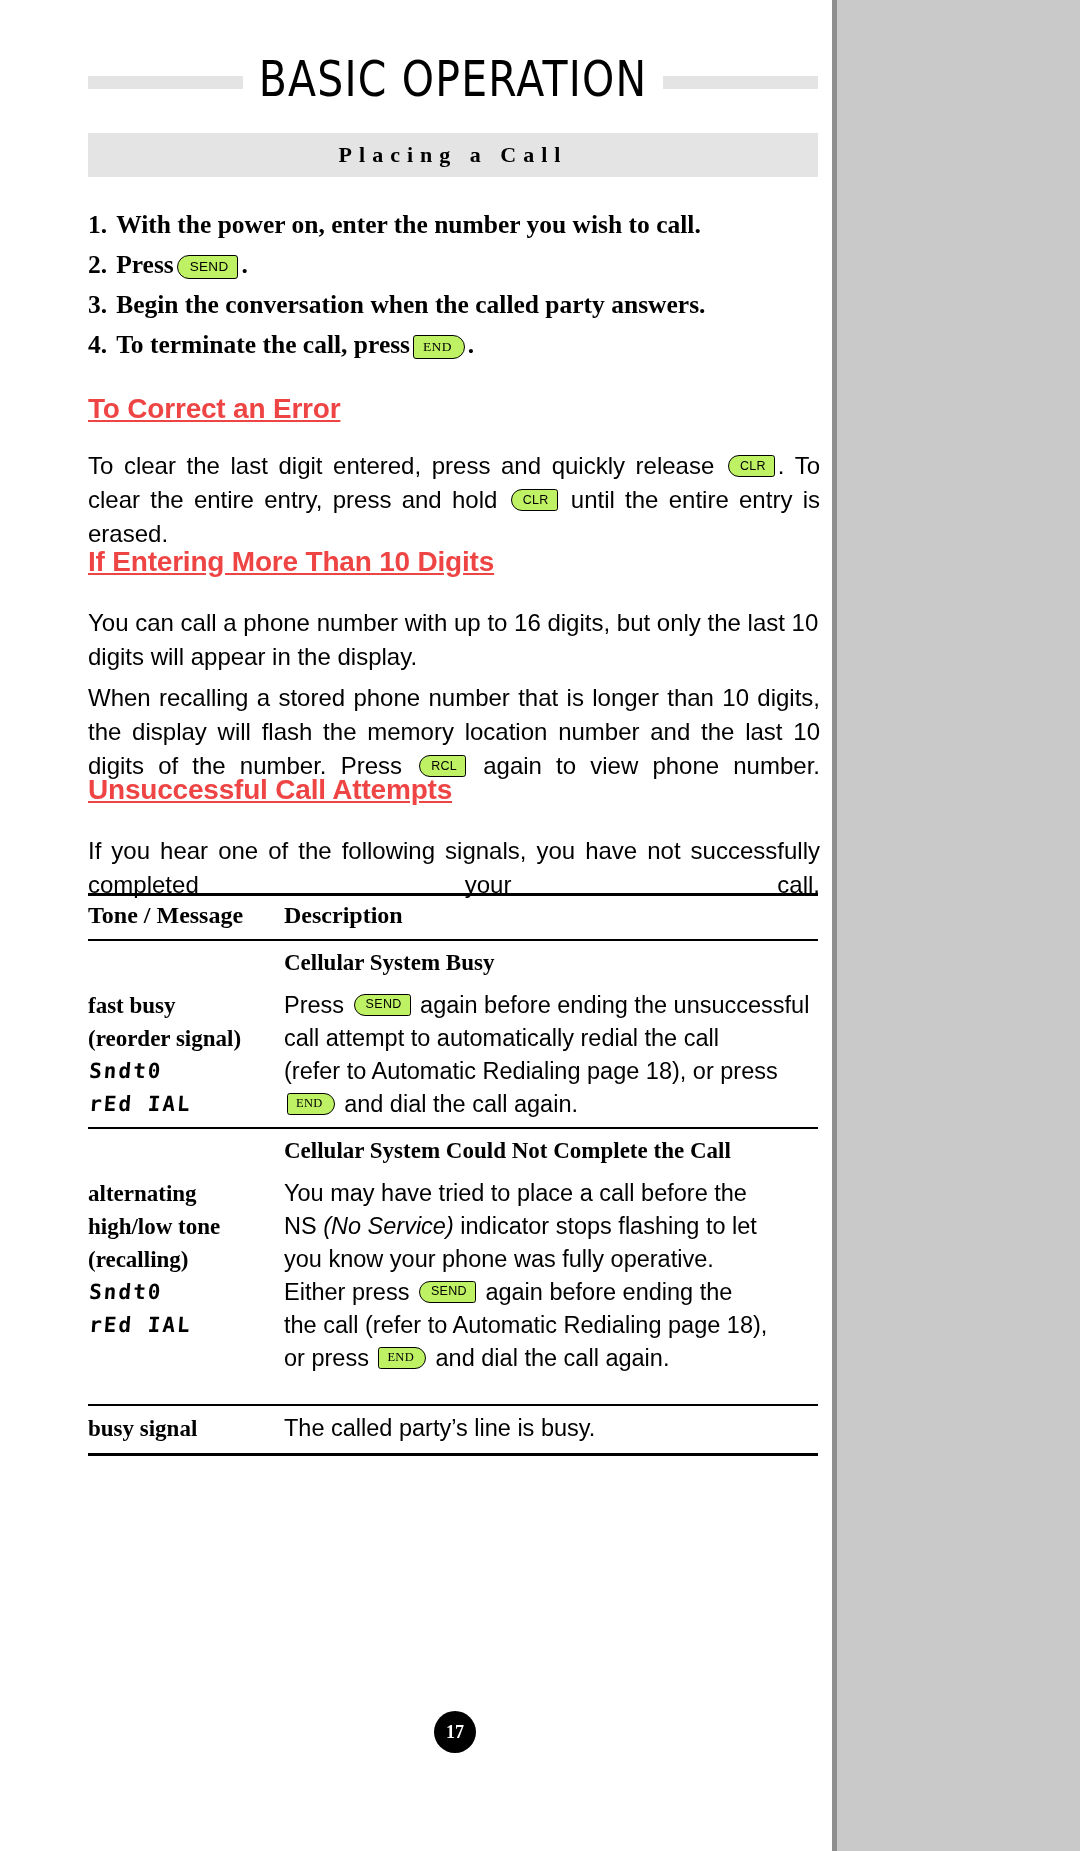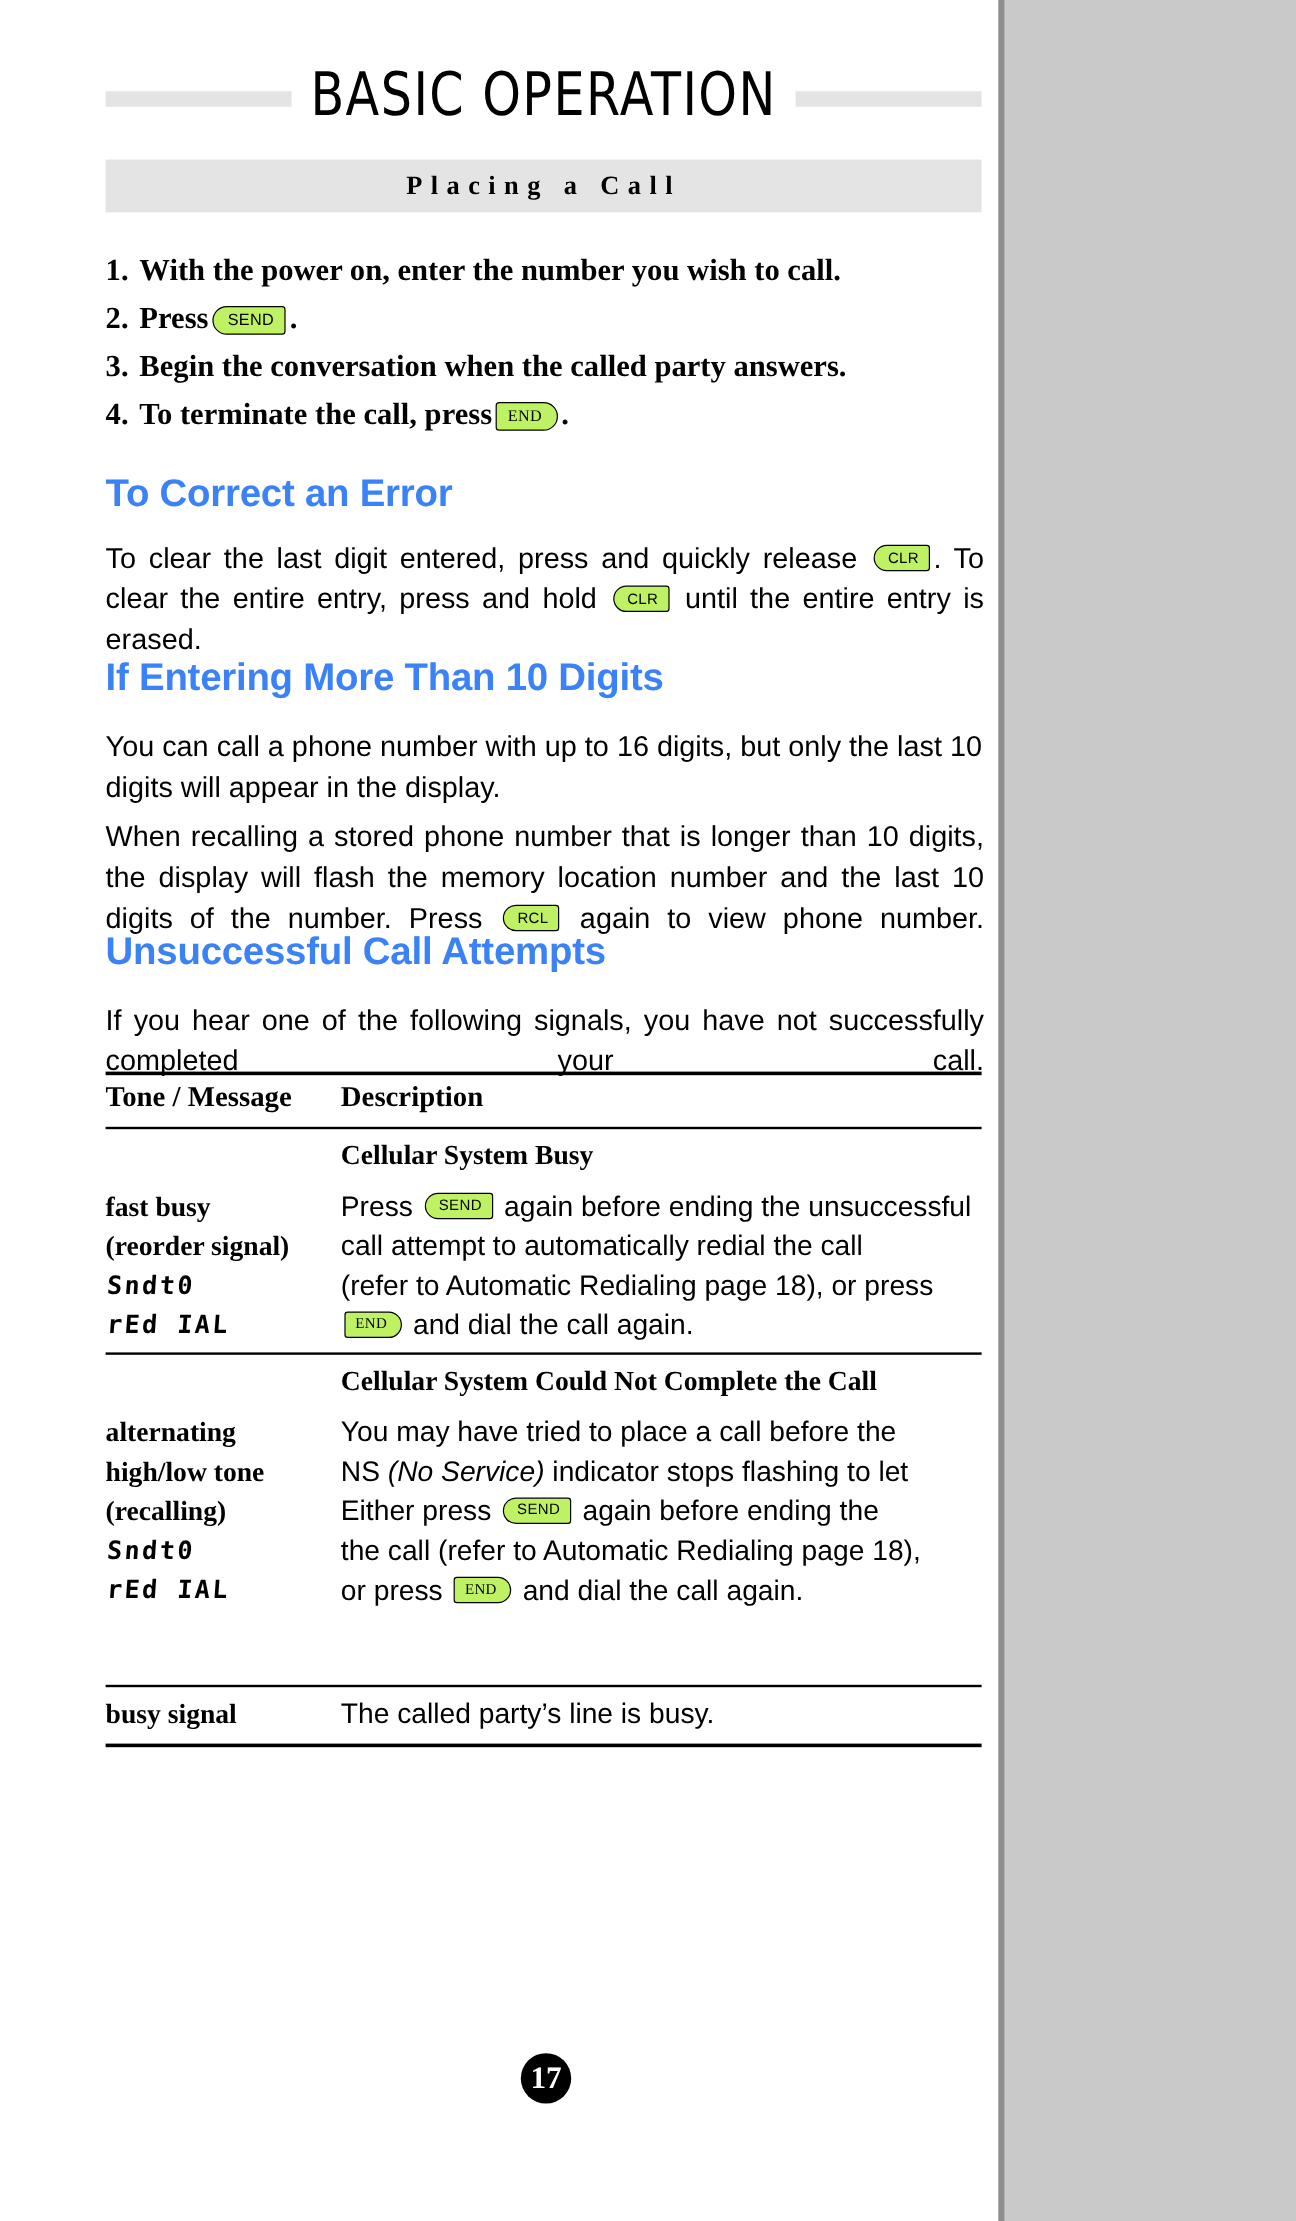--- a/index.html
+++ b/index.html
@@ -131,23 +131,24 @@
   .key.sz-m { height: 24px; padding: 0 9px 0 12px; font-size: 13.5px; letter-spacing: .3px; }
   .key.sz-e { height: 24px; padding: 0 12px 0 9px; font-size: 13.5px; letter-spacing: .3px; }
   .key.sz-es { height: 22px; padding: 0 11px 0 8px; font-size: 12.5px; letter-spacing: .3px; }
 
   
   .subhead {
     position: absolute;
     left: 88px;
     font-family: "Liberation Sans", sans-serif;
     font-weight: bold;
-    font-size: 32px;
-    color: #3b82f6;
+    font-size: 28px;
+    color: #ef4444;
     letter-spacing: -0.2px;
+    text-decoration: underline;
   }
   .para {
     position: absolute;
     left: 88px;
     width: 732px;
     font-family: "Liberation Sans", sans-serif;
     font-weight: normal;
     font-size: 24px;
     line-height: 34px;
     color: #000;
@@ -210,21 +211,21 @@
     left: 434px; top: 1711px;
     width: 42px; height: 42px;
     border-radius: 50%;
     background: #000;
     color: #fff;
     display: flex;
     align-items: center;
     justify-content: center;
     font-family: "Liberation Serif", serif;
     font-weight: bold;
-    font-size: 26px;
+    font-size: 18px;
   }
 </style>
 </head>
 <body>
 
 <div id="page">
 
   <div class="content">
 
     <div class="title-band">
@@ -326,20 +327,21 @@
       <div>(recalling)</div>
       <span class="lcd">Sndt0</span>
       <span class="lcd">rEd IAL</span>
     </div>
 
     <div class="col-b" style="top:1177px">
       <div>You may have tried to place a call before the</div>
       <div>
         <span>NS </span><span class="ital">(No Service)</span><span> indicator stops flashing to let</span>
       </div>
+      <div>you know your phone was fully operative.</div>
       <div>
         <span>Either press</span>
         <span class="key key-left sz-s">SEND</span>
         <span>again before ending the</span>
       </div>
       <div>the call (refer to Automatic Redialing page 18),</div>
       <div>
         <span>or press</span>
         <span class="key key-right sz-es">END</span>
         <span>and dial the call again.</span>

